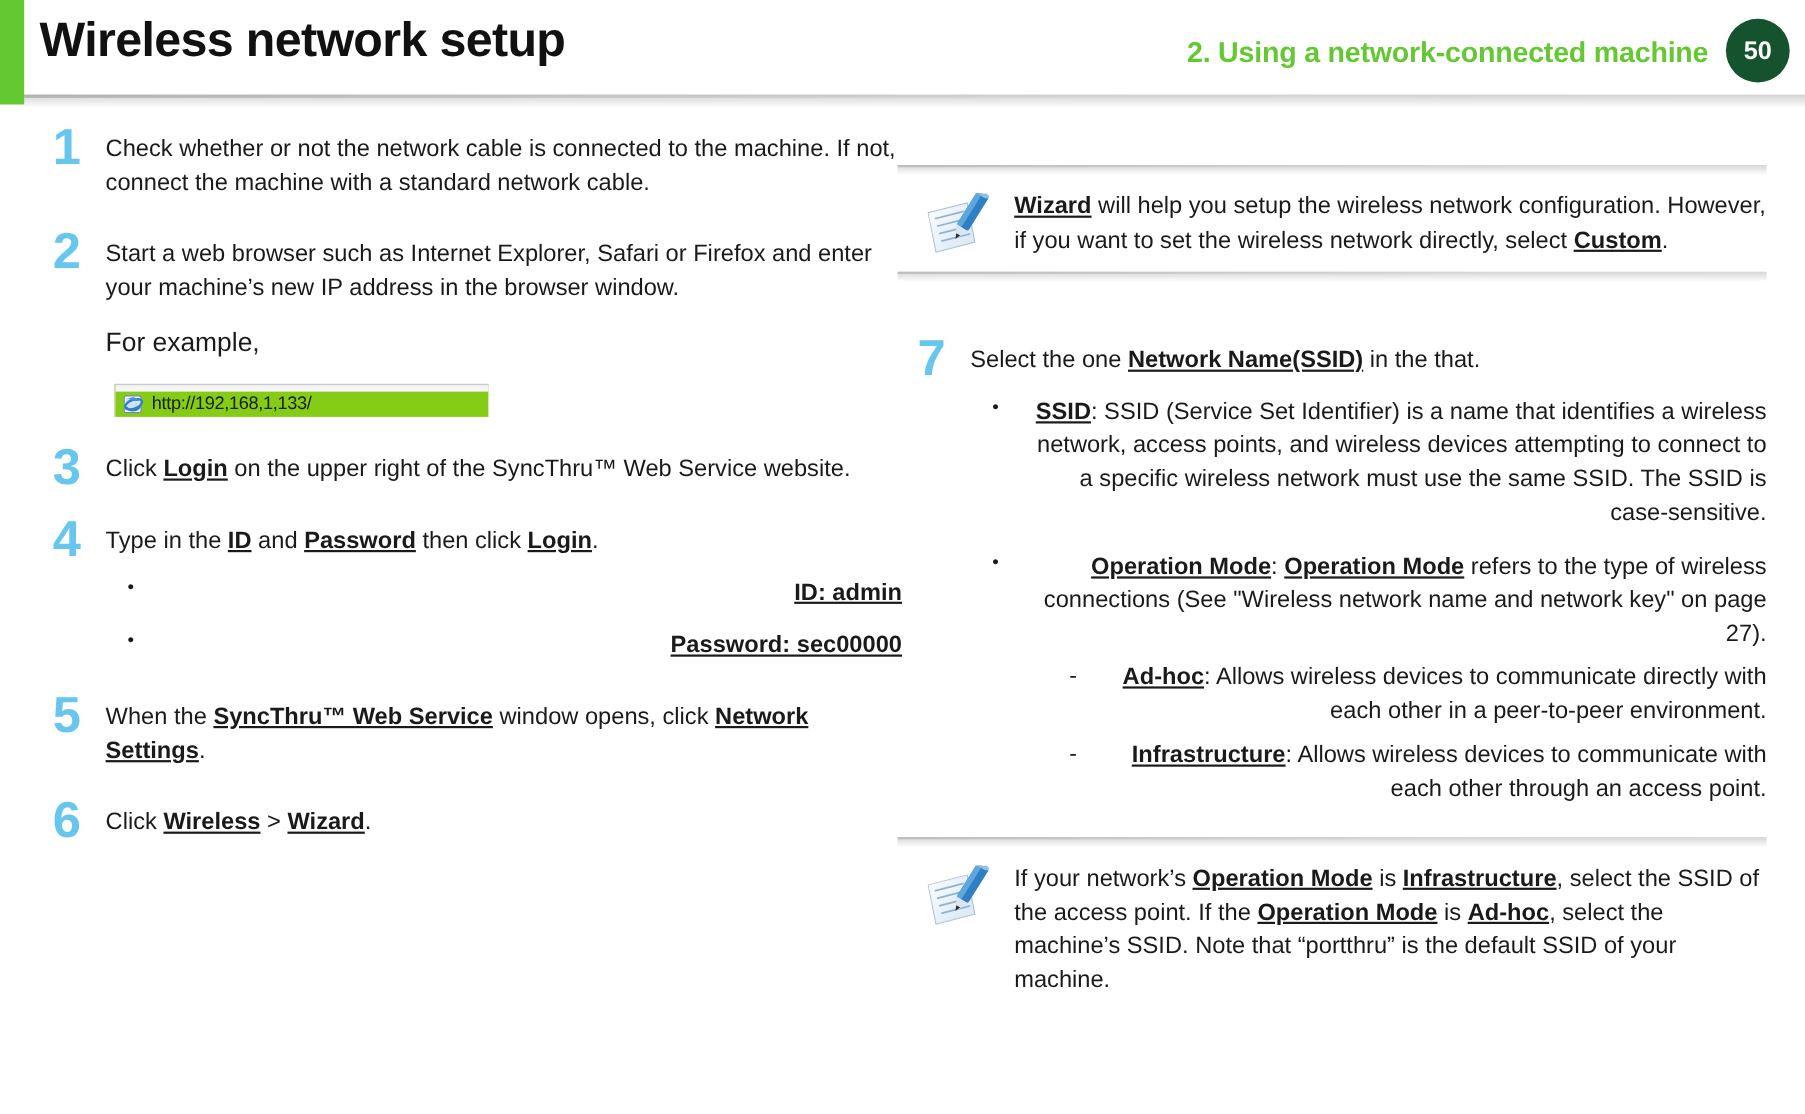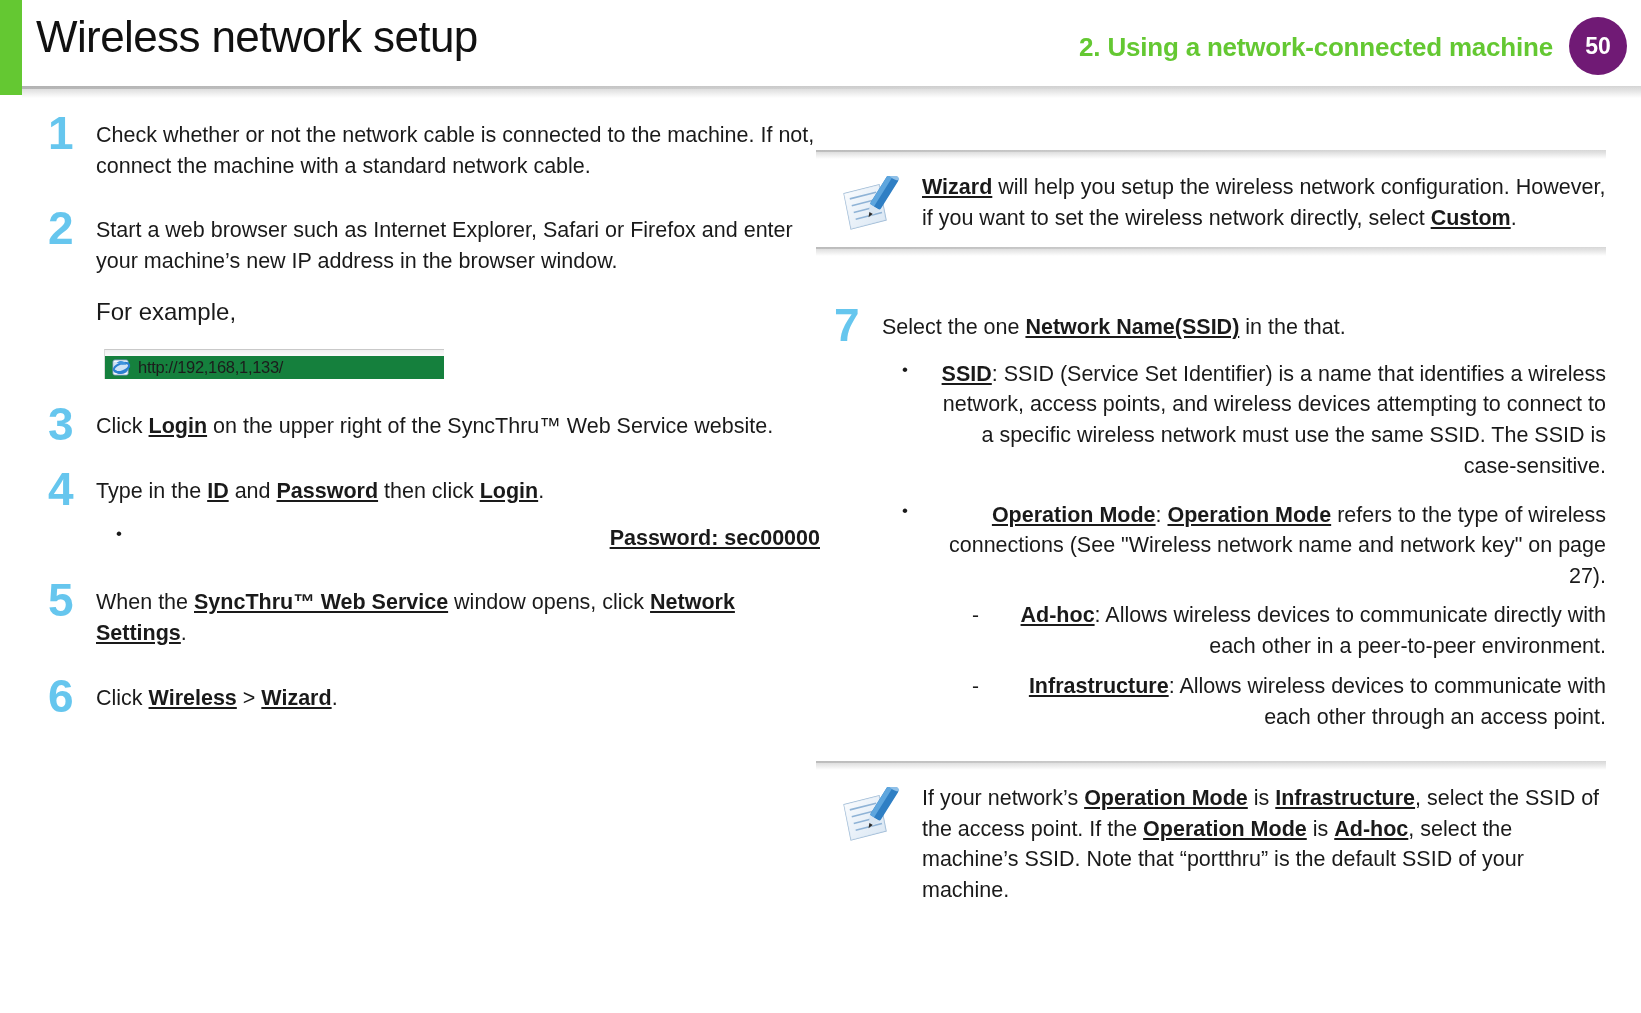--- a/index.html
+++ b/index.html
@@ -23,40 +23,40 @@
   #green-bar {
     position: absolute;
     left: 0; top: 0;
     width: 22px; height: 95px;
     background: #64c832;
   }
   #page-title {
     position: absolute;
     left: 36px; top: 12px;
     font-size: 44px;
-    font-weight: normal;
+    font-weight: bold;
     letter-spacing: -0.6px;
     color: #111111;
     white-space: nowrap;
   }
   #chapter-label {
     position: absolute;
     right: 88px; top: 32px;
     font-size: 26px;
     font-weight: bold;
     color: #64c832;
     white-space: nowrap;
     letter-spacing: -0.2px;
   }
   #page-number-badge {
     position: absolute;
     right: 14px; top: 17px;
     width: 58px; height: 58px;
     border-radius: 50%;
-    background: #701a75;
+    background: #14532d;
     color: #ffffff;
     font-size: 23px;
     font-weight: bold;
     display: flex;
     align-items: center;
     justify-content: center;
   }
   #header-shadow {
     position: absolute;
     left: 22px; top: 86px;
@@ -142,21 +142,21 @@
   }
   .subbullets { margin-top: 8px; margin-left: 28px; }
 
   
   #browser-address-bar {
     position: relative;
     margin-top: 20px;
     margin-left: 8px;
     width: 340px;
     height: 30px;
-    background: #15803d;
+    background: #84cc16;
     border-top: 1px solid #c9c9c9;
     border-left: 1px solid #dadada;
     box-sizing: border-box;
     display: flex;
     align-items: center;
   }
   #browser-address-bar:before {
     content: "";
     position: absolute;
     left: 0; top: 0;
@@ -260,20 +260,21 @@
 
   <div class="step" style="margin-bottom:34px;margin-top:32px;">
     <div class="step-number">3</div>
     <div class="step-text"><span>Click </span><b>Login</b><span> on the upper right of the SyncThru™ Web Service website.</span></div>
   </div>
 
   <div class="step" style="margin-bottom:34px;">
     <div class="step-number">4</div>
     <div class="step-text"><span>Type in the </span><b>ID</b><span> and </span><b>Password</b><span> then click </span><b>Login</b><span>.</span></div>
     <div class="bullets">
+      <div class="bullet"><b>ID: admin</b></div>
       <div class="bullet"><b>Password: sec00000</b></div>
     </div>
   </div>
 
   <div class="step" style="margin-bottom:34px;">
     <div class="step-number">5</div>
     <div class="step-text"><span>When the </span><b>SyncThru™ Web Service</b><span> window opens, click </span><b>Network Settings</b><span>.</span></div>
   </div>
 
   <div class="step">

